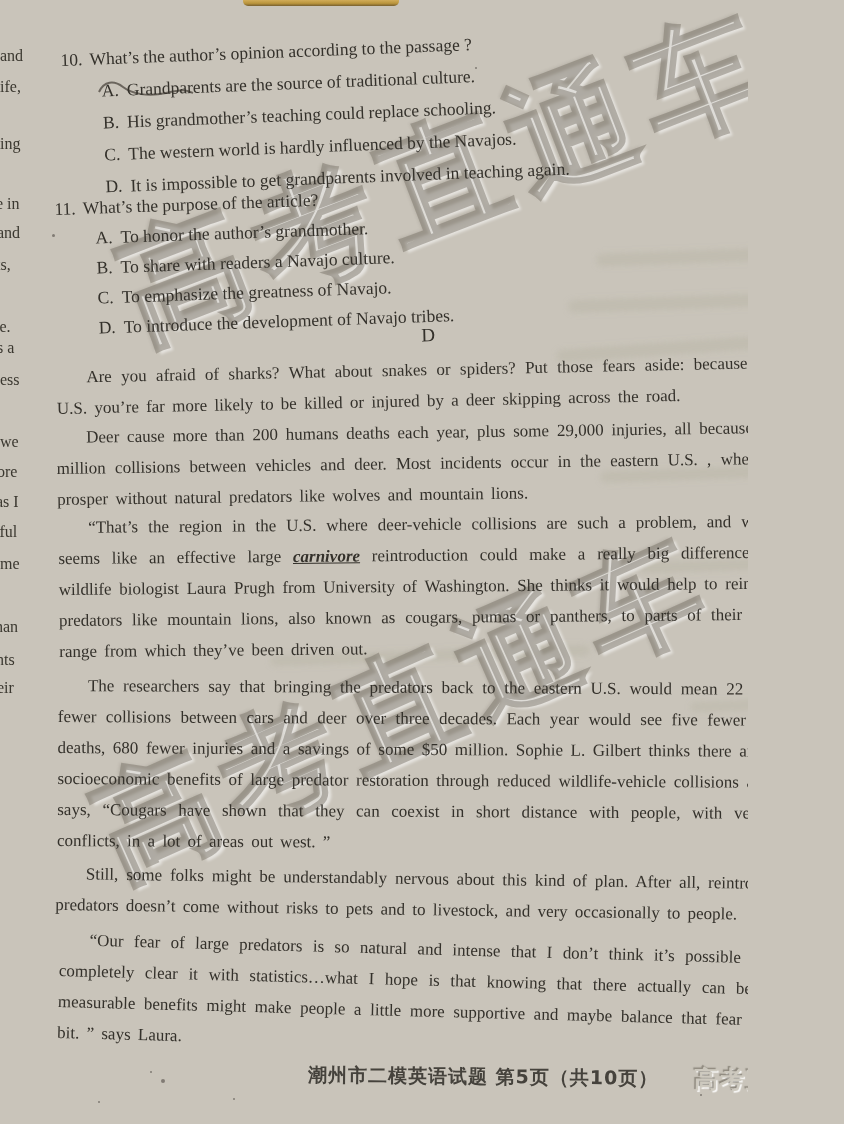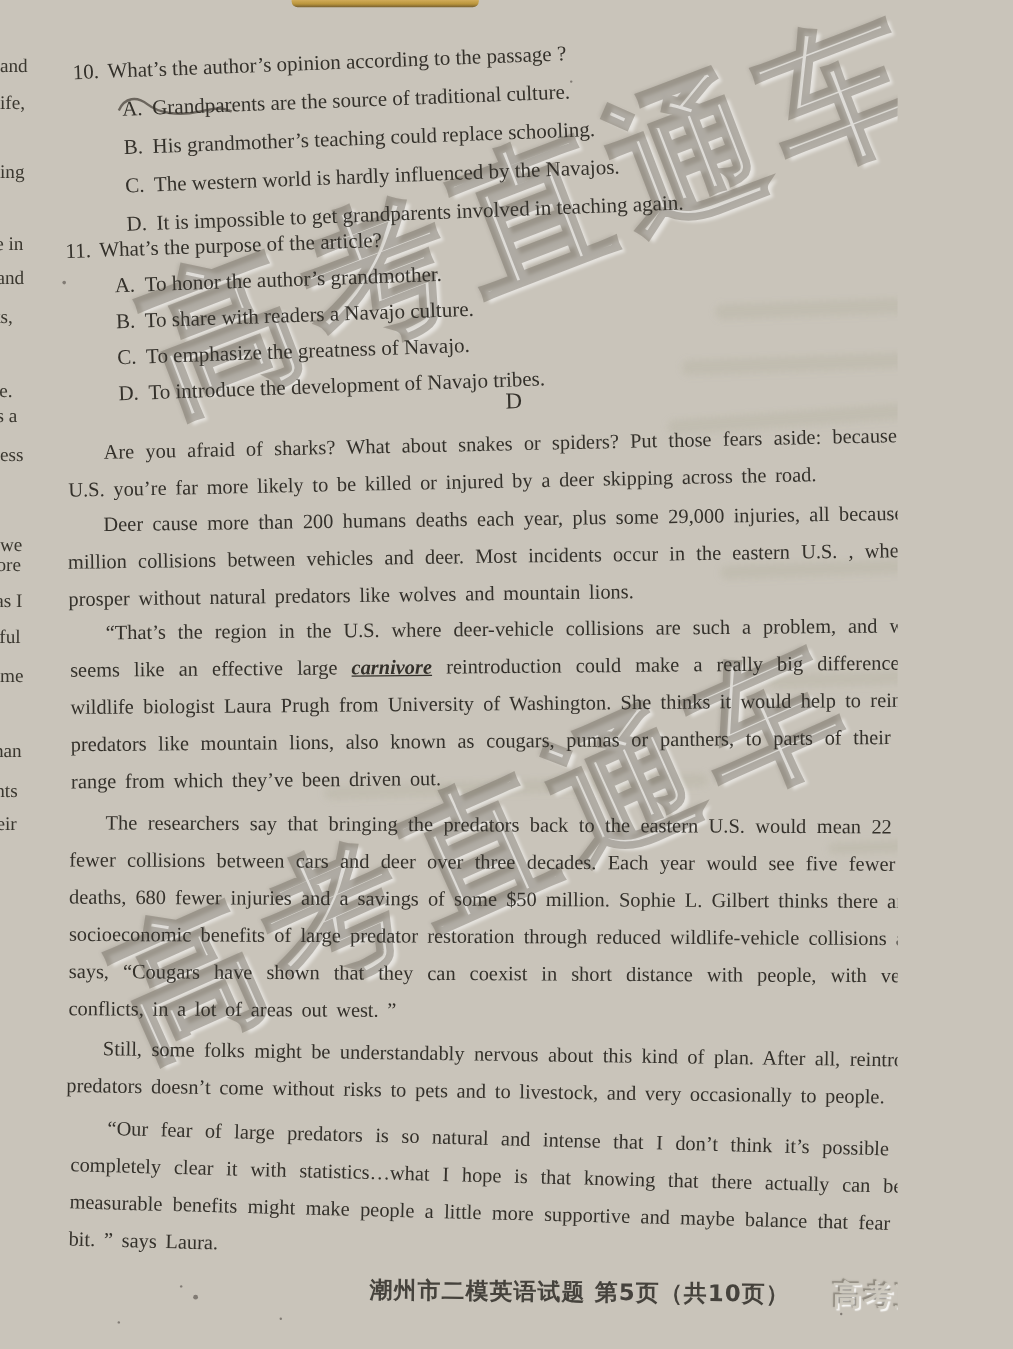--- a/index.html
+++ b/index.html
@@ -82,21 +82,21 @@
 
   <span class="frag" style="top:47px">and</span>
   <span class="frag" style="top:78px">ife,</span>
   <span class="frag" style="top:135px">ing</span>
   <span class="frag" style="top:195px;left:-4px">e in</span>
   <span class="frag" style="top:224px;left:-3px">and</span>
   <span class="frag" style="top:256px;left:-4px">ts,</span>
   <span class="frag" style="top:318px;left:-5px">le.</span>
   <span class="frag" style="top:339px;left:-3px">s a</span>
   <span class="frag" style="top:371px">ess</span>
-  <span class="frag" style="top:446px">we</span>
+  <span class="frag" style="top:433px">we</span>
   <span class="frag" style="top:463px;left:-3px">ore</span>
   <span class="frag" style="top:493px;left:-4px">as I</span>
   <span class="frag" style="top:523px;left:-5px">iful</span>
   <span class="frag" style="top:555px">me</span>
   <span class="frag" style="top:618px;left:-5px">han</span>
   <span class="frag" style="top:651px;left:-4px">nts</span>
   <span class="frag" style="top:679px;left:-3px">eir</span>
 
   <div class="bleed" style="left:596px;top:250px;width:215px;height:13px"></div>
   <div class="bleed" style="left:568px;top:296px;width:240px;height:13px"></div>

